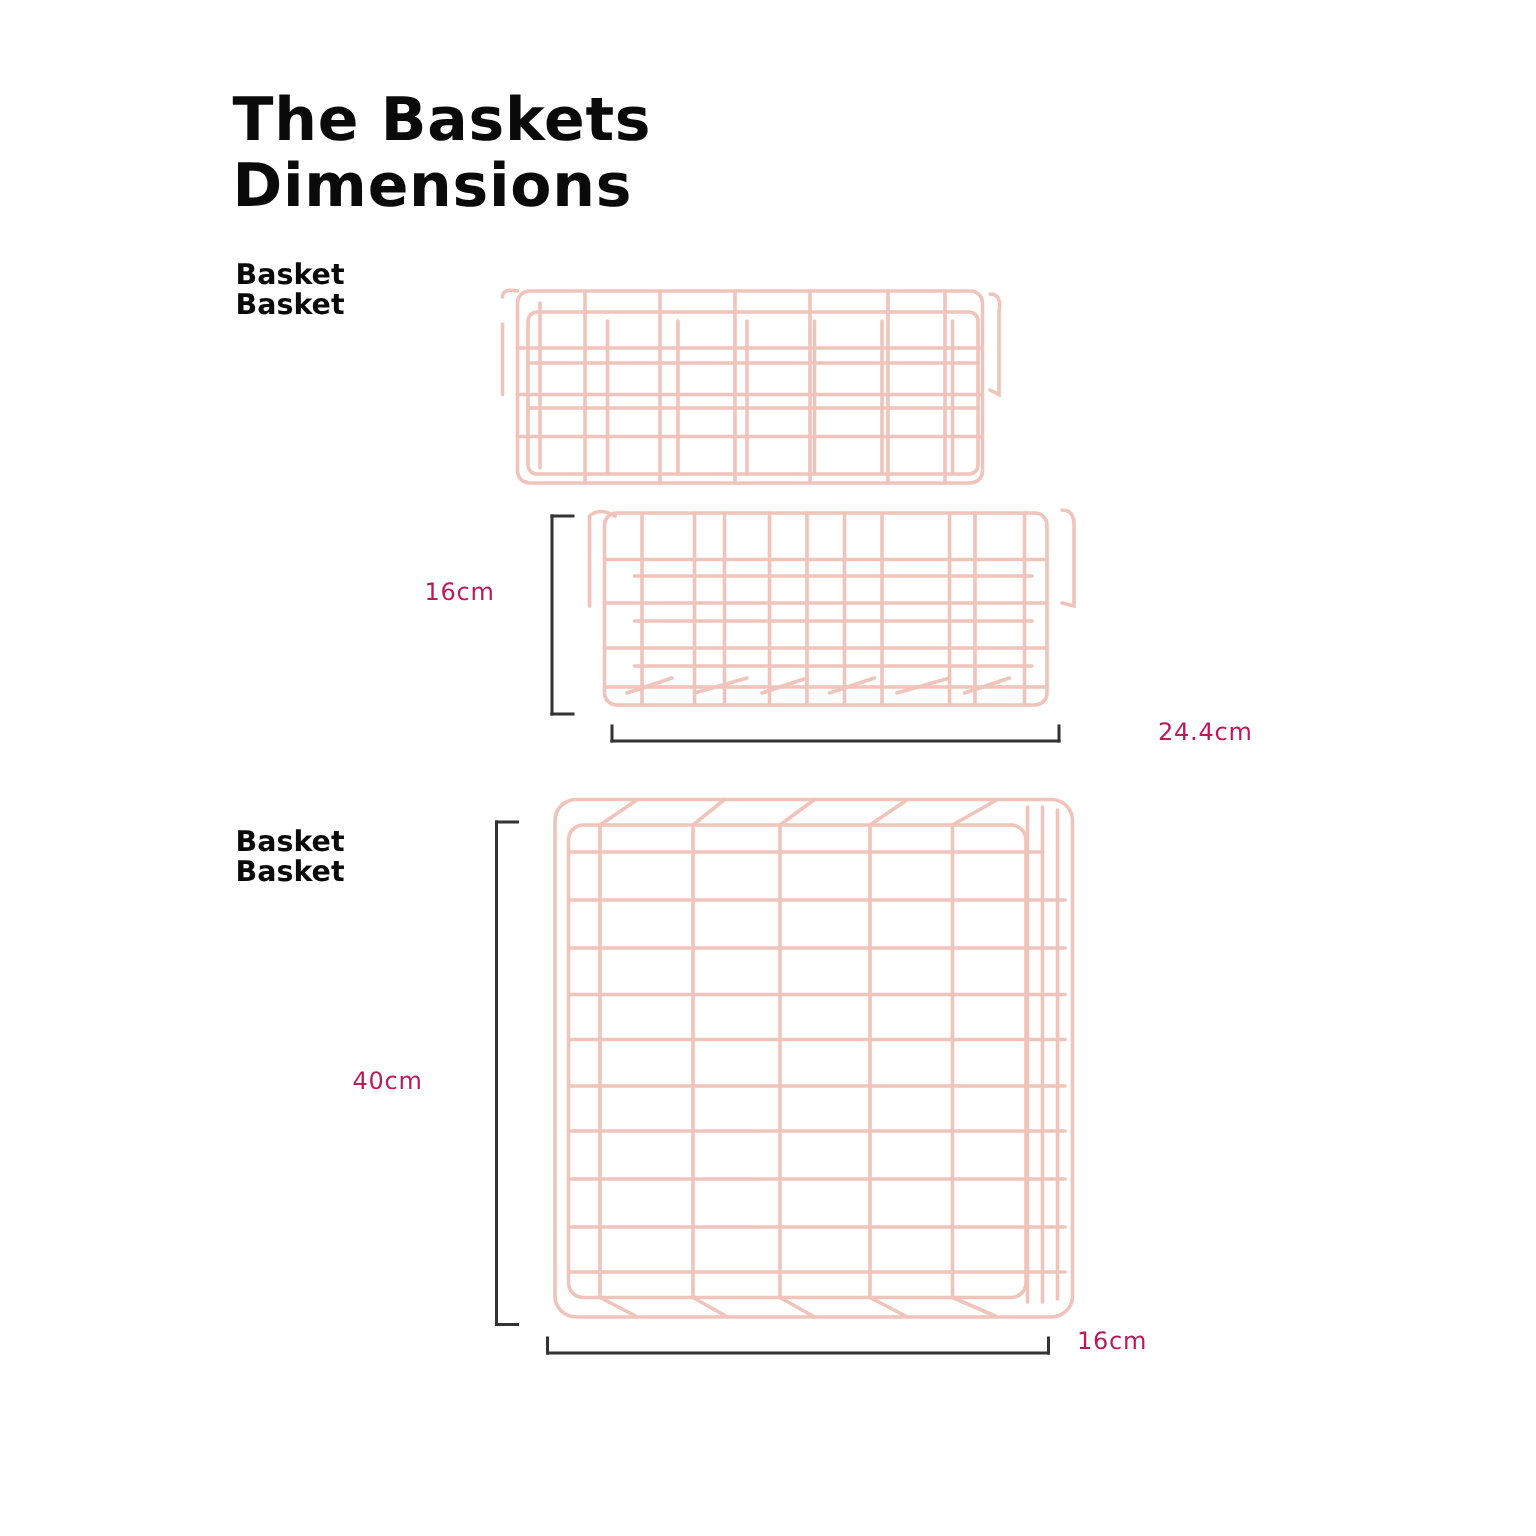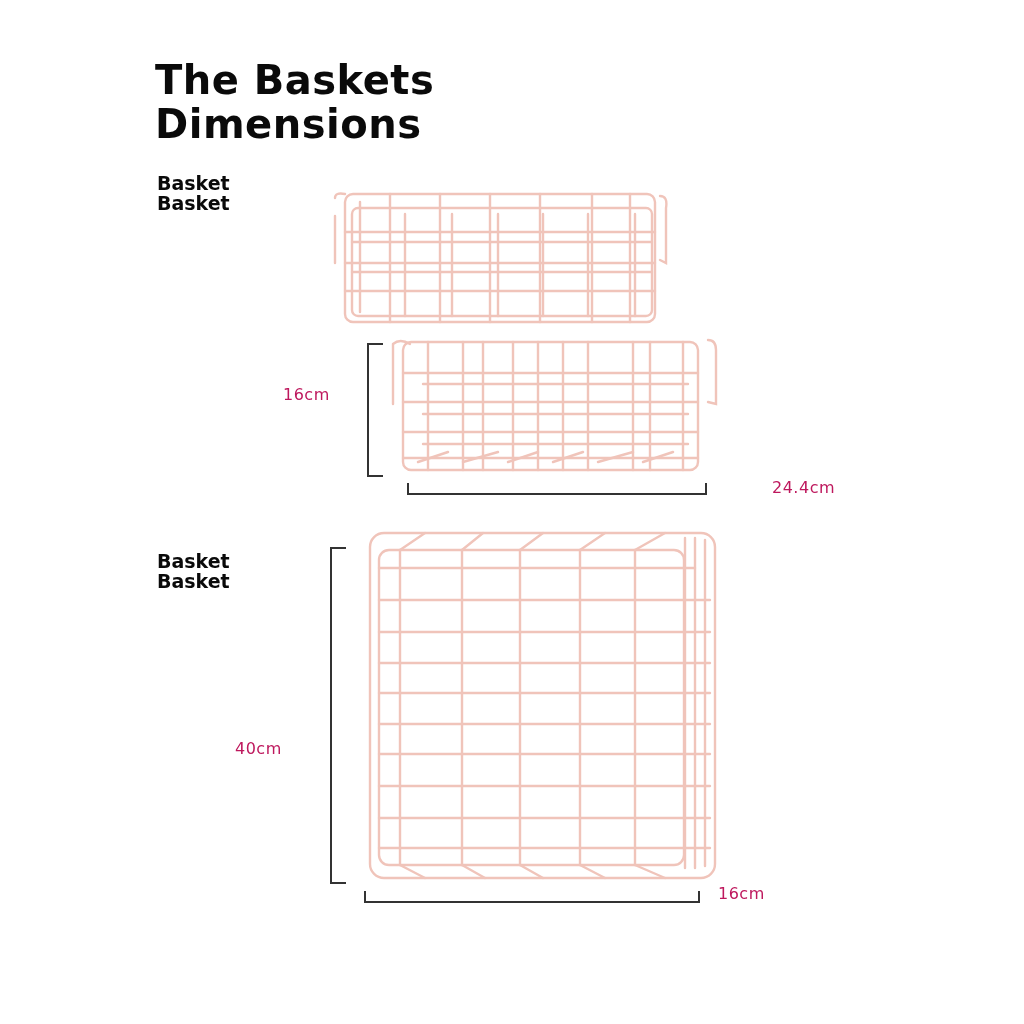--- a/index.html
+++ b/index.html
@@ -106,16 +106,16 @@
     <line x1="97" y1="22" x2="97" y2="337"></line>
     <line x1="155" y1="22" x2="155" y2="337"></line>
     <line x1="215" y1="22" x2="215" y2="337"></line>
     <line x1="270" y1="22" x2="270" y2="337"></line>
     <path d="M35 22 L60 5 M97 22 L118 5 M155 22 L178 5 M215 22 L240 5 M270 22 L300 5"></path>
     <path d="M35 337 L60 350 M97 337 L120 350 M155 337 L178 350 M215 337 L240 350 M270 337 L300 350"></path>
   </g>
 </svg>
 
 <div class="bracket-v" style="left:330px; top:547px; height:333px;"></div>
-<div class="dim-label" style="left:235px; top:711px;margin-top:28px;">40cm</div>
+<div class="dim-label" style="left:235px; top:711px;">40cm</div>
 
 <div class="bracket-h" style="left:364px; top:891px; width:332px;"></div>
 <div class="dim-label" style="left:718px; top:884px;">16cm</div>
 
 </body></html>

